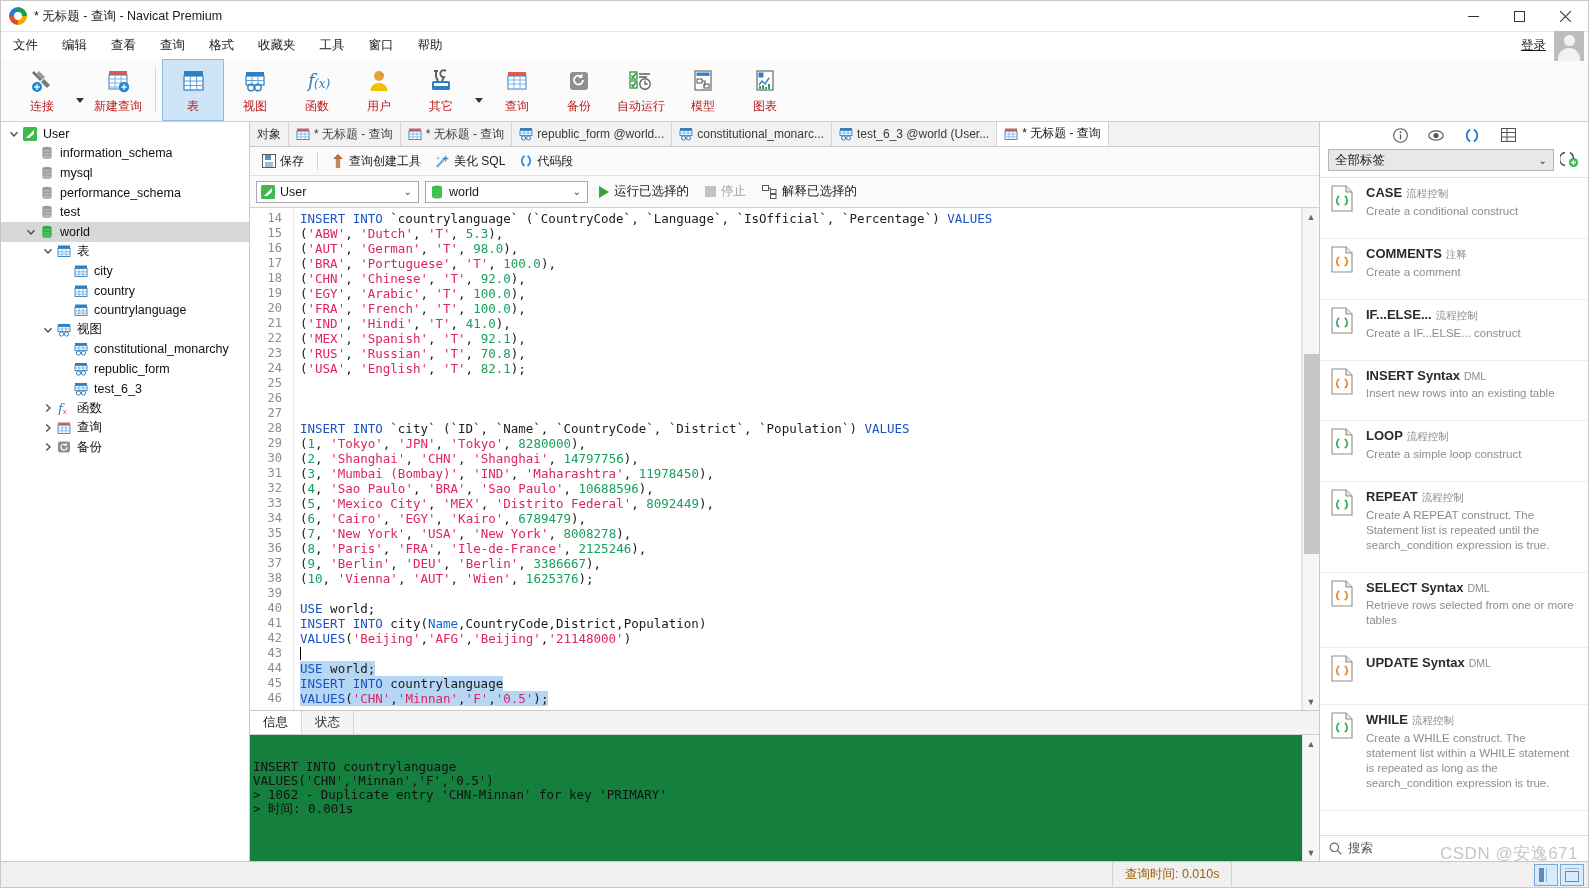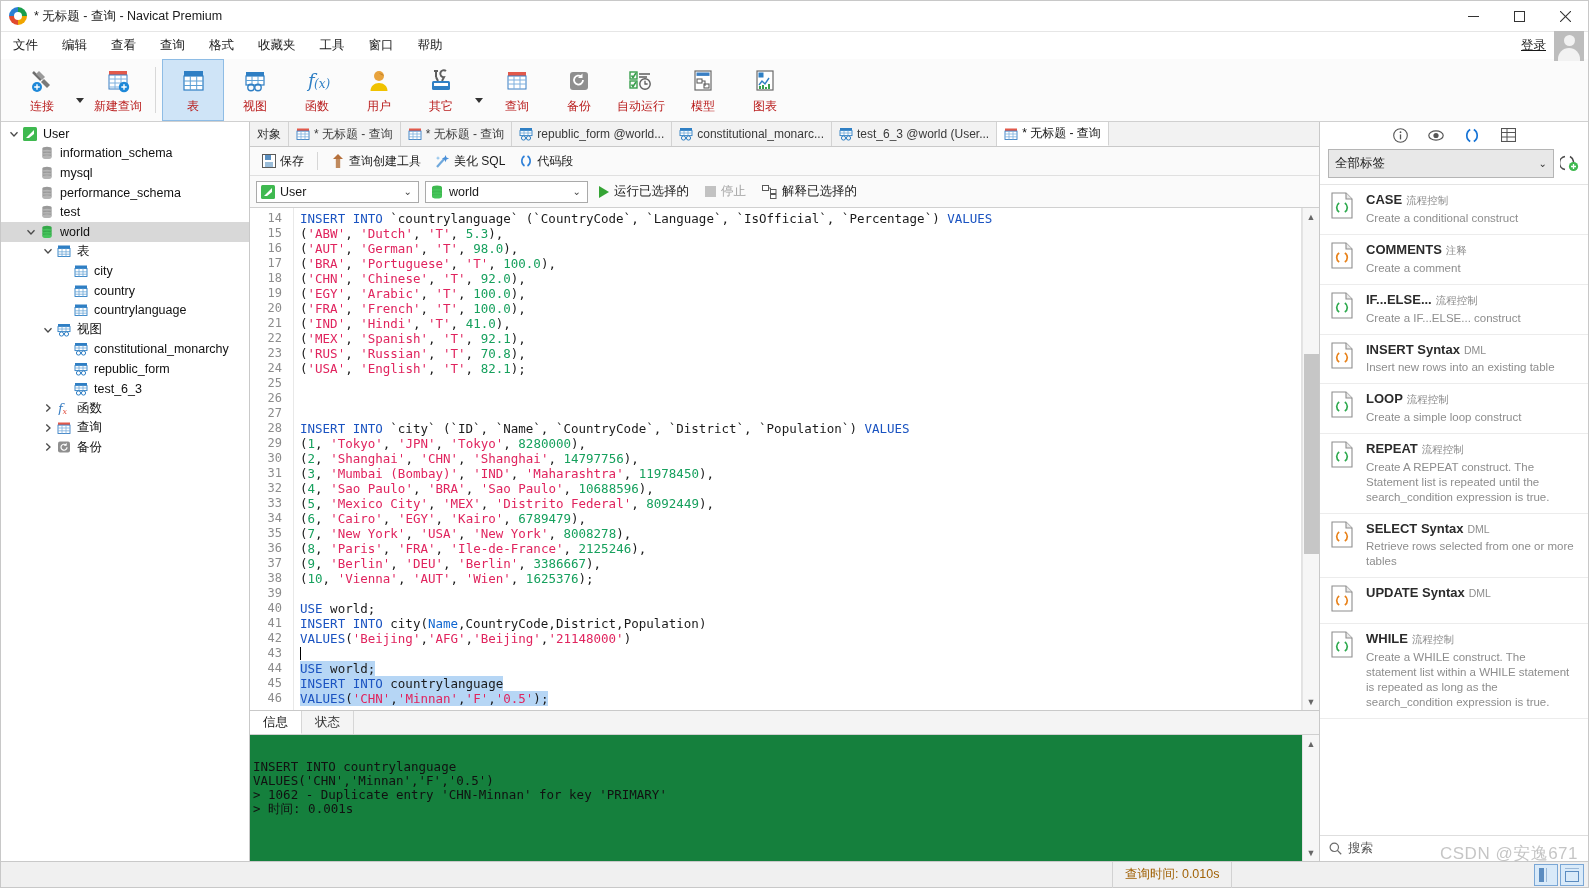--- a/index.html
+++ b/index.html
@@ -296,30 +296,30 @@
     background: #ffffff;
     border-left: 1px solid #c9c9c9;
     display: flex; flex-direction: column;
     min-height: 0;
   }
   .r-icons { height: 23px; display: flex; align-items: center; justify-content: center; gap: 18px; border-bottom: 0; padding-top: 3px;}
   .r-ico { display: flex; align-items: center; justify-content: center; width: 18px; height: 18px; color: #555; }
   .r-ico.act { color: #1774d6; }
   .r-filter { display: flex; align-items: center; gap: 6px; padding: 4px 6px 6px 8px; }
   .r-select {
-    flex: 1 1 auto; height: 29px;
+    flex: 1 1 auto; height: 22px;
     background: #e8e8e8; border: 1px solid #b5b5b5;
     display: flex; align-items: center; padding: 0 6px;
     font-size: 12.5px; color: #1a1a1a;
   }
   .r-select .carrow { margin-left: auto; font-size: 10px; color: #333; }
   .r-list { flex: 1 1 auto; overflow: hidden; border-top: 1px solid #e4e4e4; }
   .snip {
     display: flex; gap: 9px;
-    padding: 7px 10px 8px 11px;
+    padding: 7px 10px 19px 11px;
     border-bottom: 1px solid #ececec;
   }
   .snip-ico { flex: 0 0 26px; }
   .snip-main { flex: 1 1 auto; min-width: 0; }
   .snip-title { font-size: 13px; font-weight: bold; color: #2b2b2b; }
   .snip-tag { font-size: 10.5px; font-weight: normal; color: #8d8d8d; margin-left: 4px; }
   .snip-desc { font-size: 11.5px; color: #8d8d8d; line-height: 15px; margin-top: 3px; }
   .r-search {
     height: 26px; flex: 0 0 26px;
     display: flex; align-items: center; gap: 6px;

